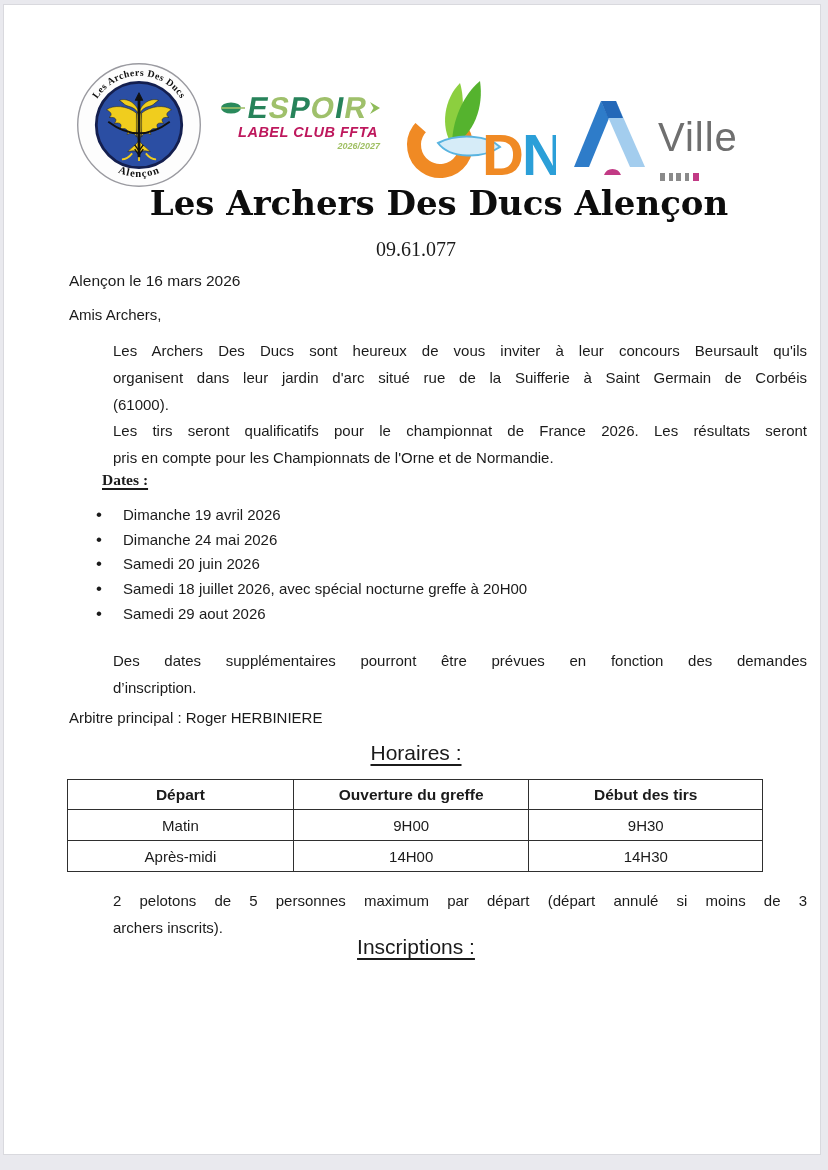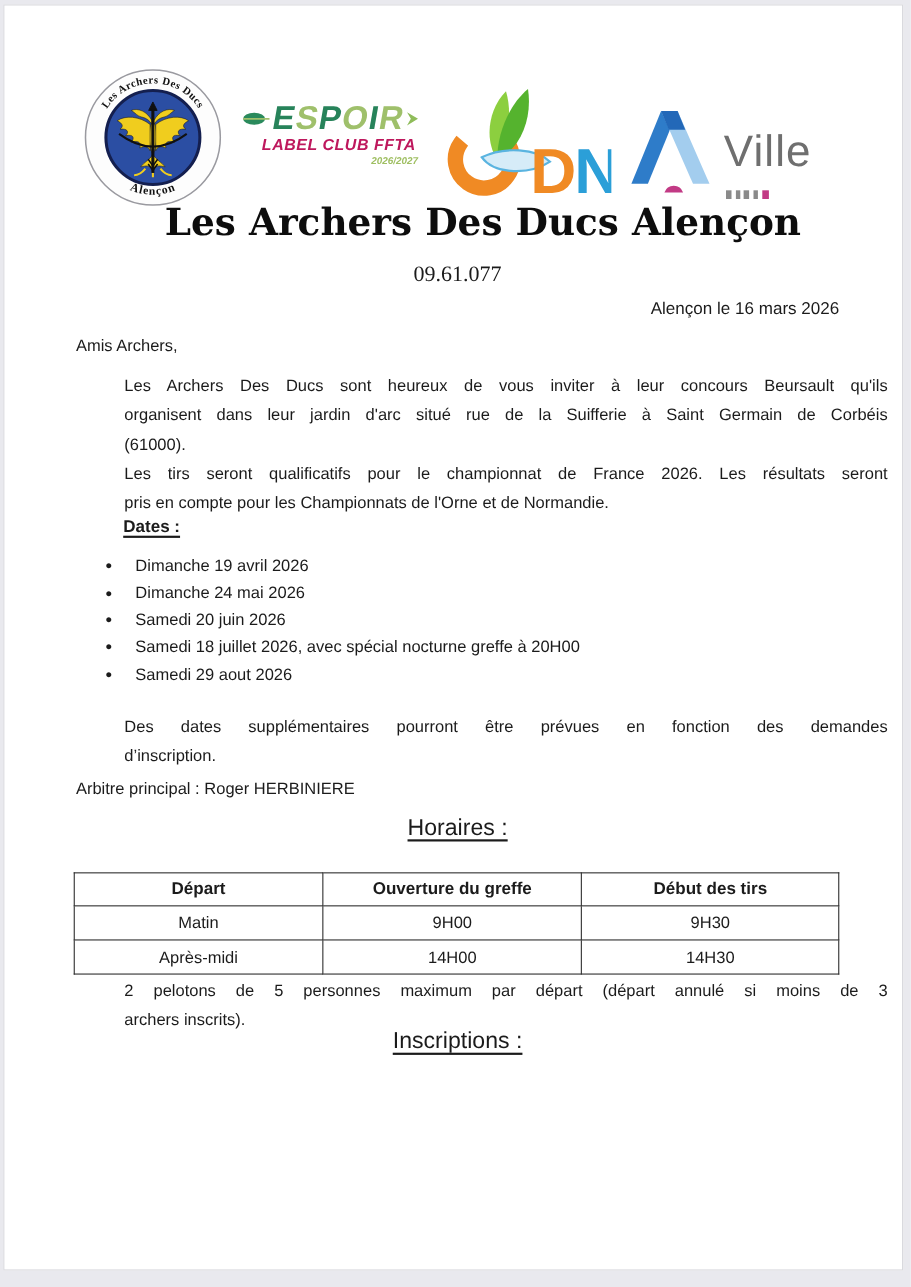--- a/index.html
+++ b/index.html
@@ -22,39 +22,39 @@
   .esp-d{color:#27835a;} .esp-l{color:#9fc06b;}
   .espoir-sub{font-size:14.5px;font-weight:bold;font-style:italic;color:#be185d;letter-spacing:.5px;text-align:center;margin-top:1px;}
   .espoir-season{font-size:9px;font-style:italic;font-weight:bold;color:#9fbf62;text-align:right;padding-right:16px;margin-top:1px;}
   .odn{left:398px;top:70px;width:154px;height:116px;overflow:hidden;}
   .ville{left:556px;top:82px;width:180px;height:94px;overflow:hidden;}
   
   .doc-title{left:0;top:176px;width:100%;box-sizing:border-box;padding-left:54px;text-align:center;
     font-family:"DejaVu Serif",serif;font-weight:bold;font-size:34px;line-height:44px;color:#0d0d0d;}
   .club-number{left:65px;top:233px;width:694px;text-align:center;
     font-family:"Liberation Serif",serif;font-size:20px;}
-  .place-date{left:65px;top:267px;width:694px;text-align:right;font-size:15.5px;}
+  .place-date{left:65px;top:267px;width:694px;text-align:left;font-size:15.5px;}
   
   .salutation{left:65px;top:301px;font-size:15px;}
   .para{left:65px;top:0;width:694px;font-size:15px;line-height:27px;margin-left:44px;}
   .jline{text-align:justify;text-align-last:justify;}
   .lline{text-align:left;}
   .p1{top:332px;} .p2{top:412px;} .pnote{top:642px;} .ppel{top:882px;}
-  .dates-head{left:108px;top:466px;font-size:15.5px;font-weight:bold;
-    text-decoration:underline;text-underline-offset:3px;text-decoration-thickness:1.5px;}
+  .dates-head{left:98px;top:466px;font-size:15.5px;font-weight:bold;
+    text-decoration:underline;text-underline-offset:3px;text-decoration-thickness:1.5px;font-family:Liberation Serif, serif;}
   .dates-list{left:92px;top:497px;width:660px;font-size:15px;}
   .date-item{display:flex;height:24.7px;align-items:center;}
   .bullet{width:27px;font-size:17px;line-height:1;}
   .referee{left:65px;top:704px;font-size:15px;}
   .referee b{font-weight:normal;}
   .center-head{left:65px;top:0;width:694px;text-align:center;font-size:21px;
     text-decoration:underline;text-underline-offset:4px;text-decoration-thickness:1.5px;}
   .h-horaires{top:736px;} .h-inscriptions{top:930px;}
   
-  .tablewrap{left:63px;top:774px;width:696px;margin-top:14px;}
+  .tablewrap{left:63px;top:774px;width:696px;}
   table{width:100%;border-collapse:collapse;table-layout:fixed;}
   col.c1{width:32.5%;} col.c2{width:33.9%;} col.c3{width:33.6%;}
   th,td{border:1px solid #2f2f2f;text-align:center;vertical-align:middle;font-size:15px;padding:0;}
   th{font-weight:bold;font-size:15.5px;height:29px;}
   td{height:30px;}
   
   .insc-list{left:134px;top:965px;font-size:15.5px;}
   .insc-item{display:flex;align-items:center;height:25.5px;}
   .insc-arrow{width:66px;display:flex;align-items:center;}
   

